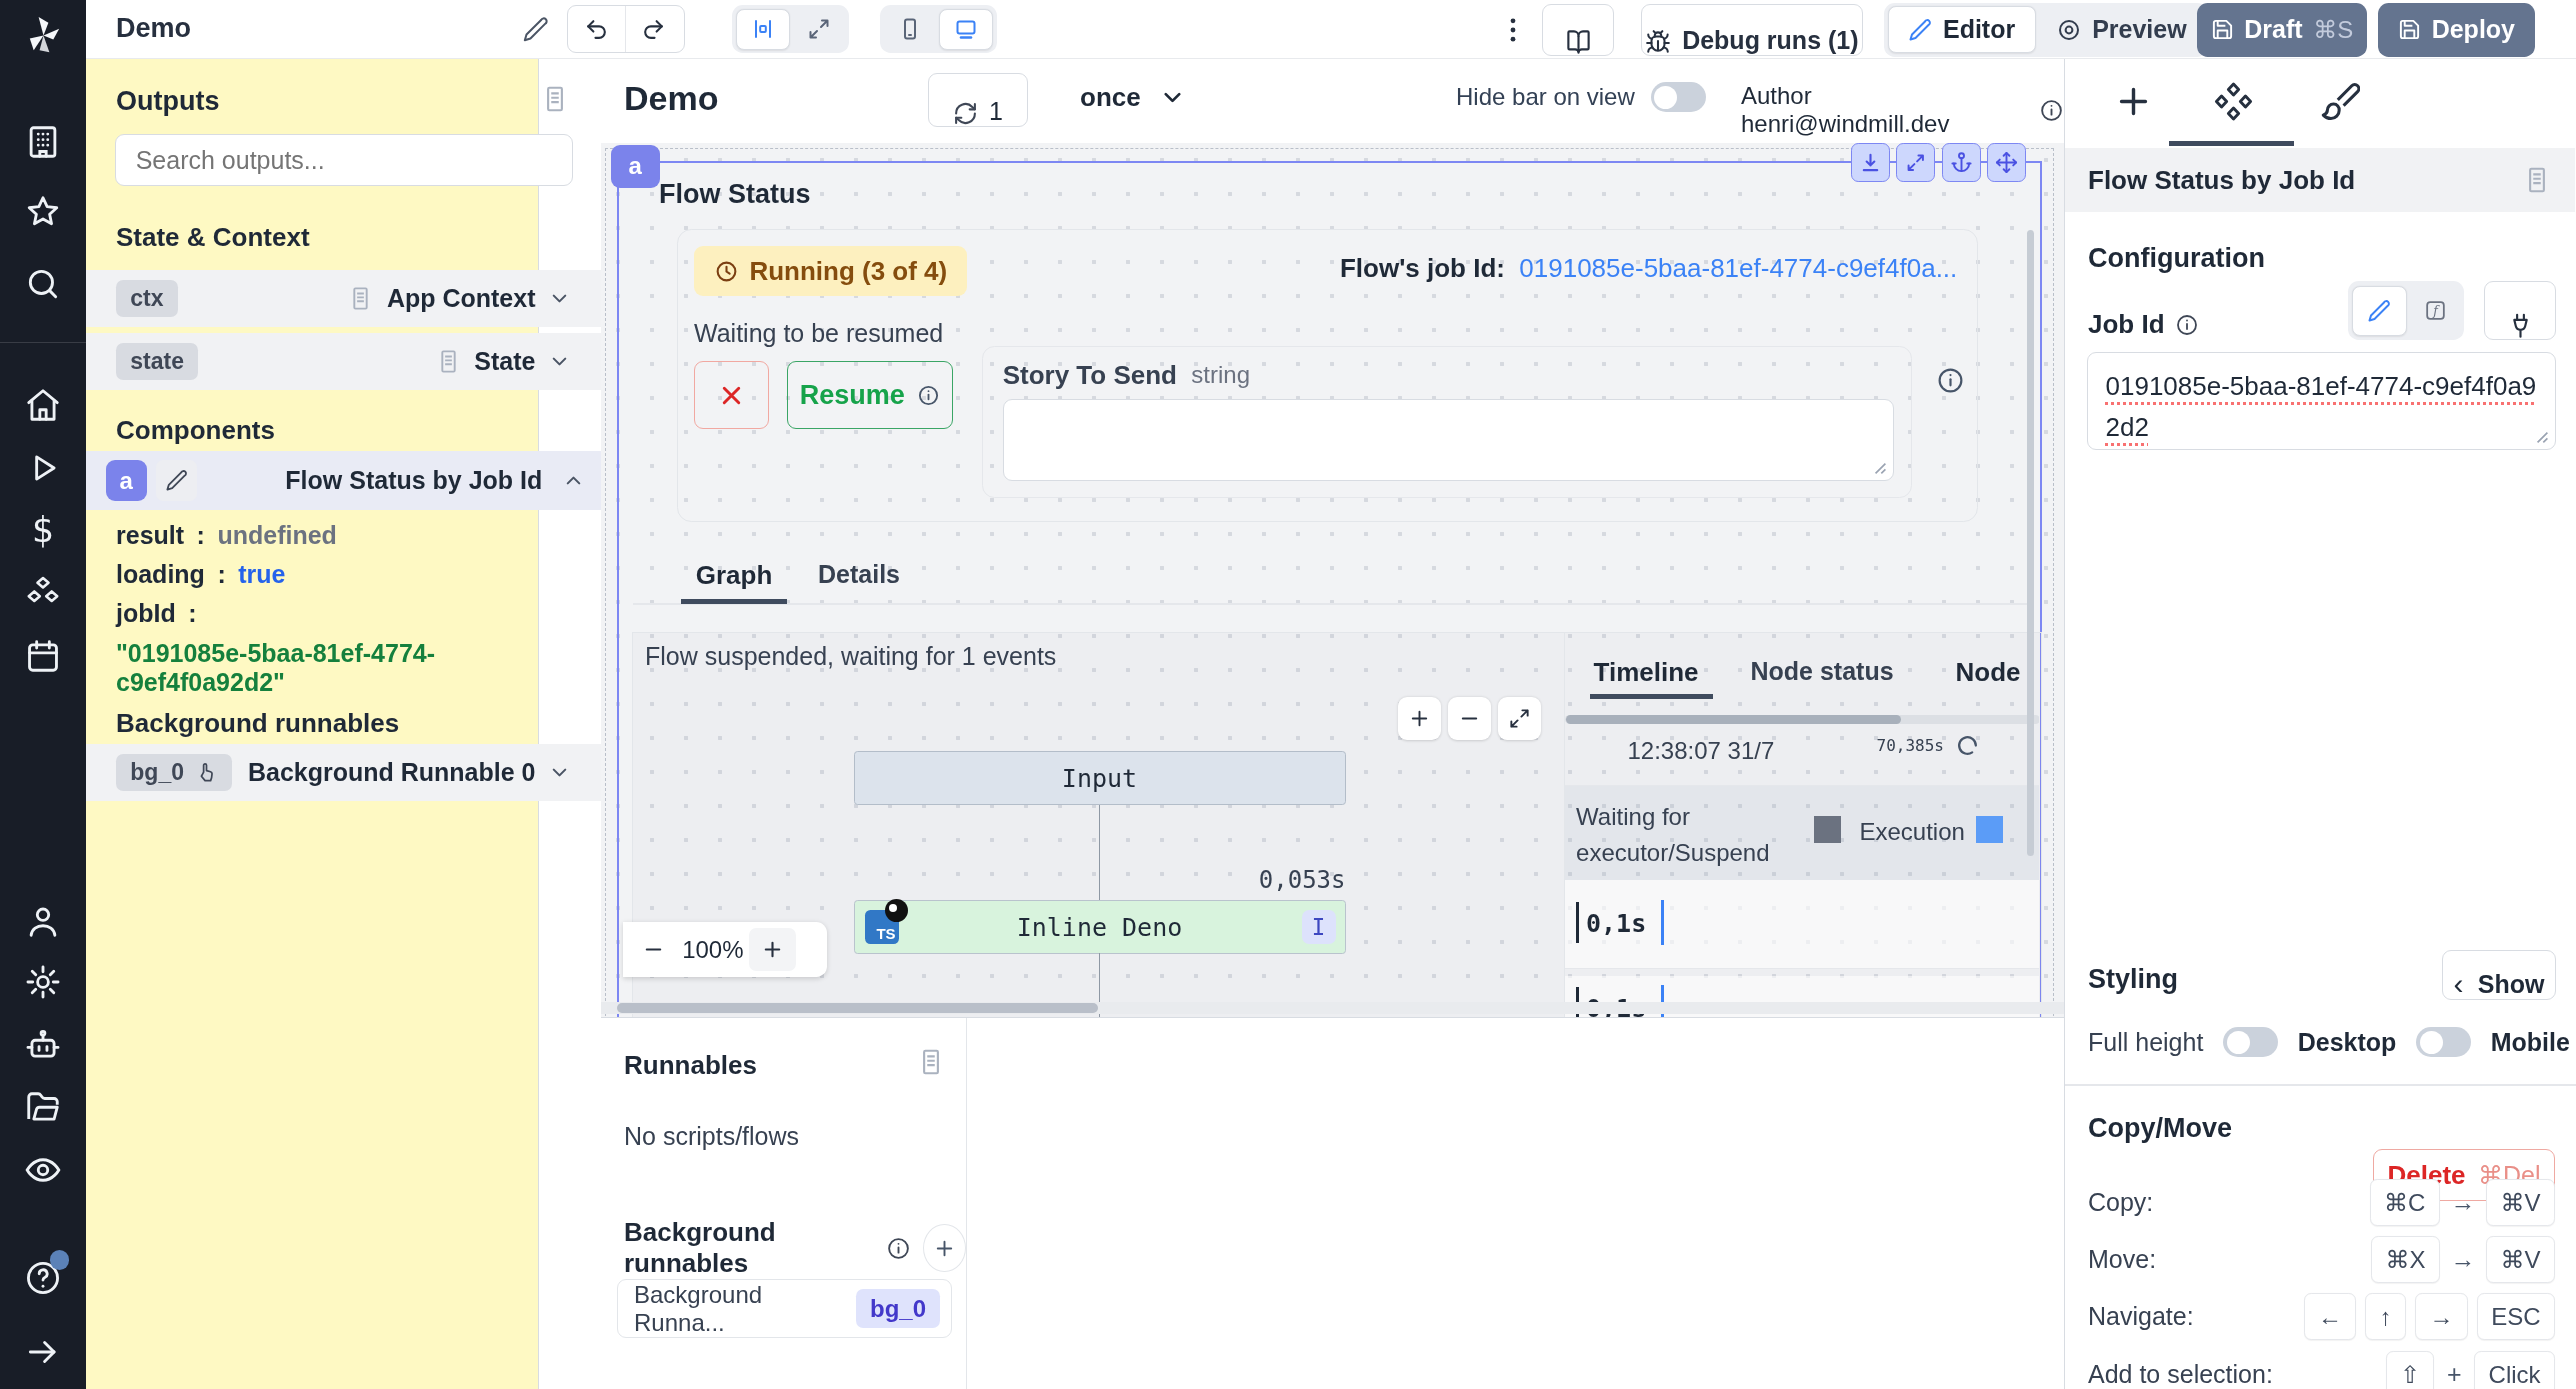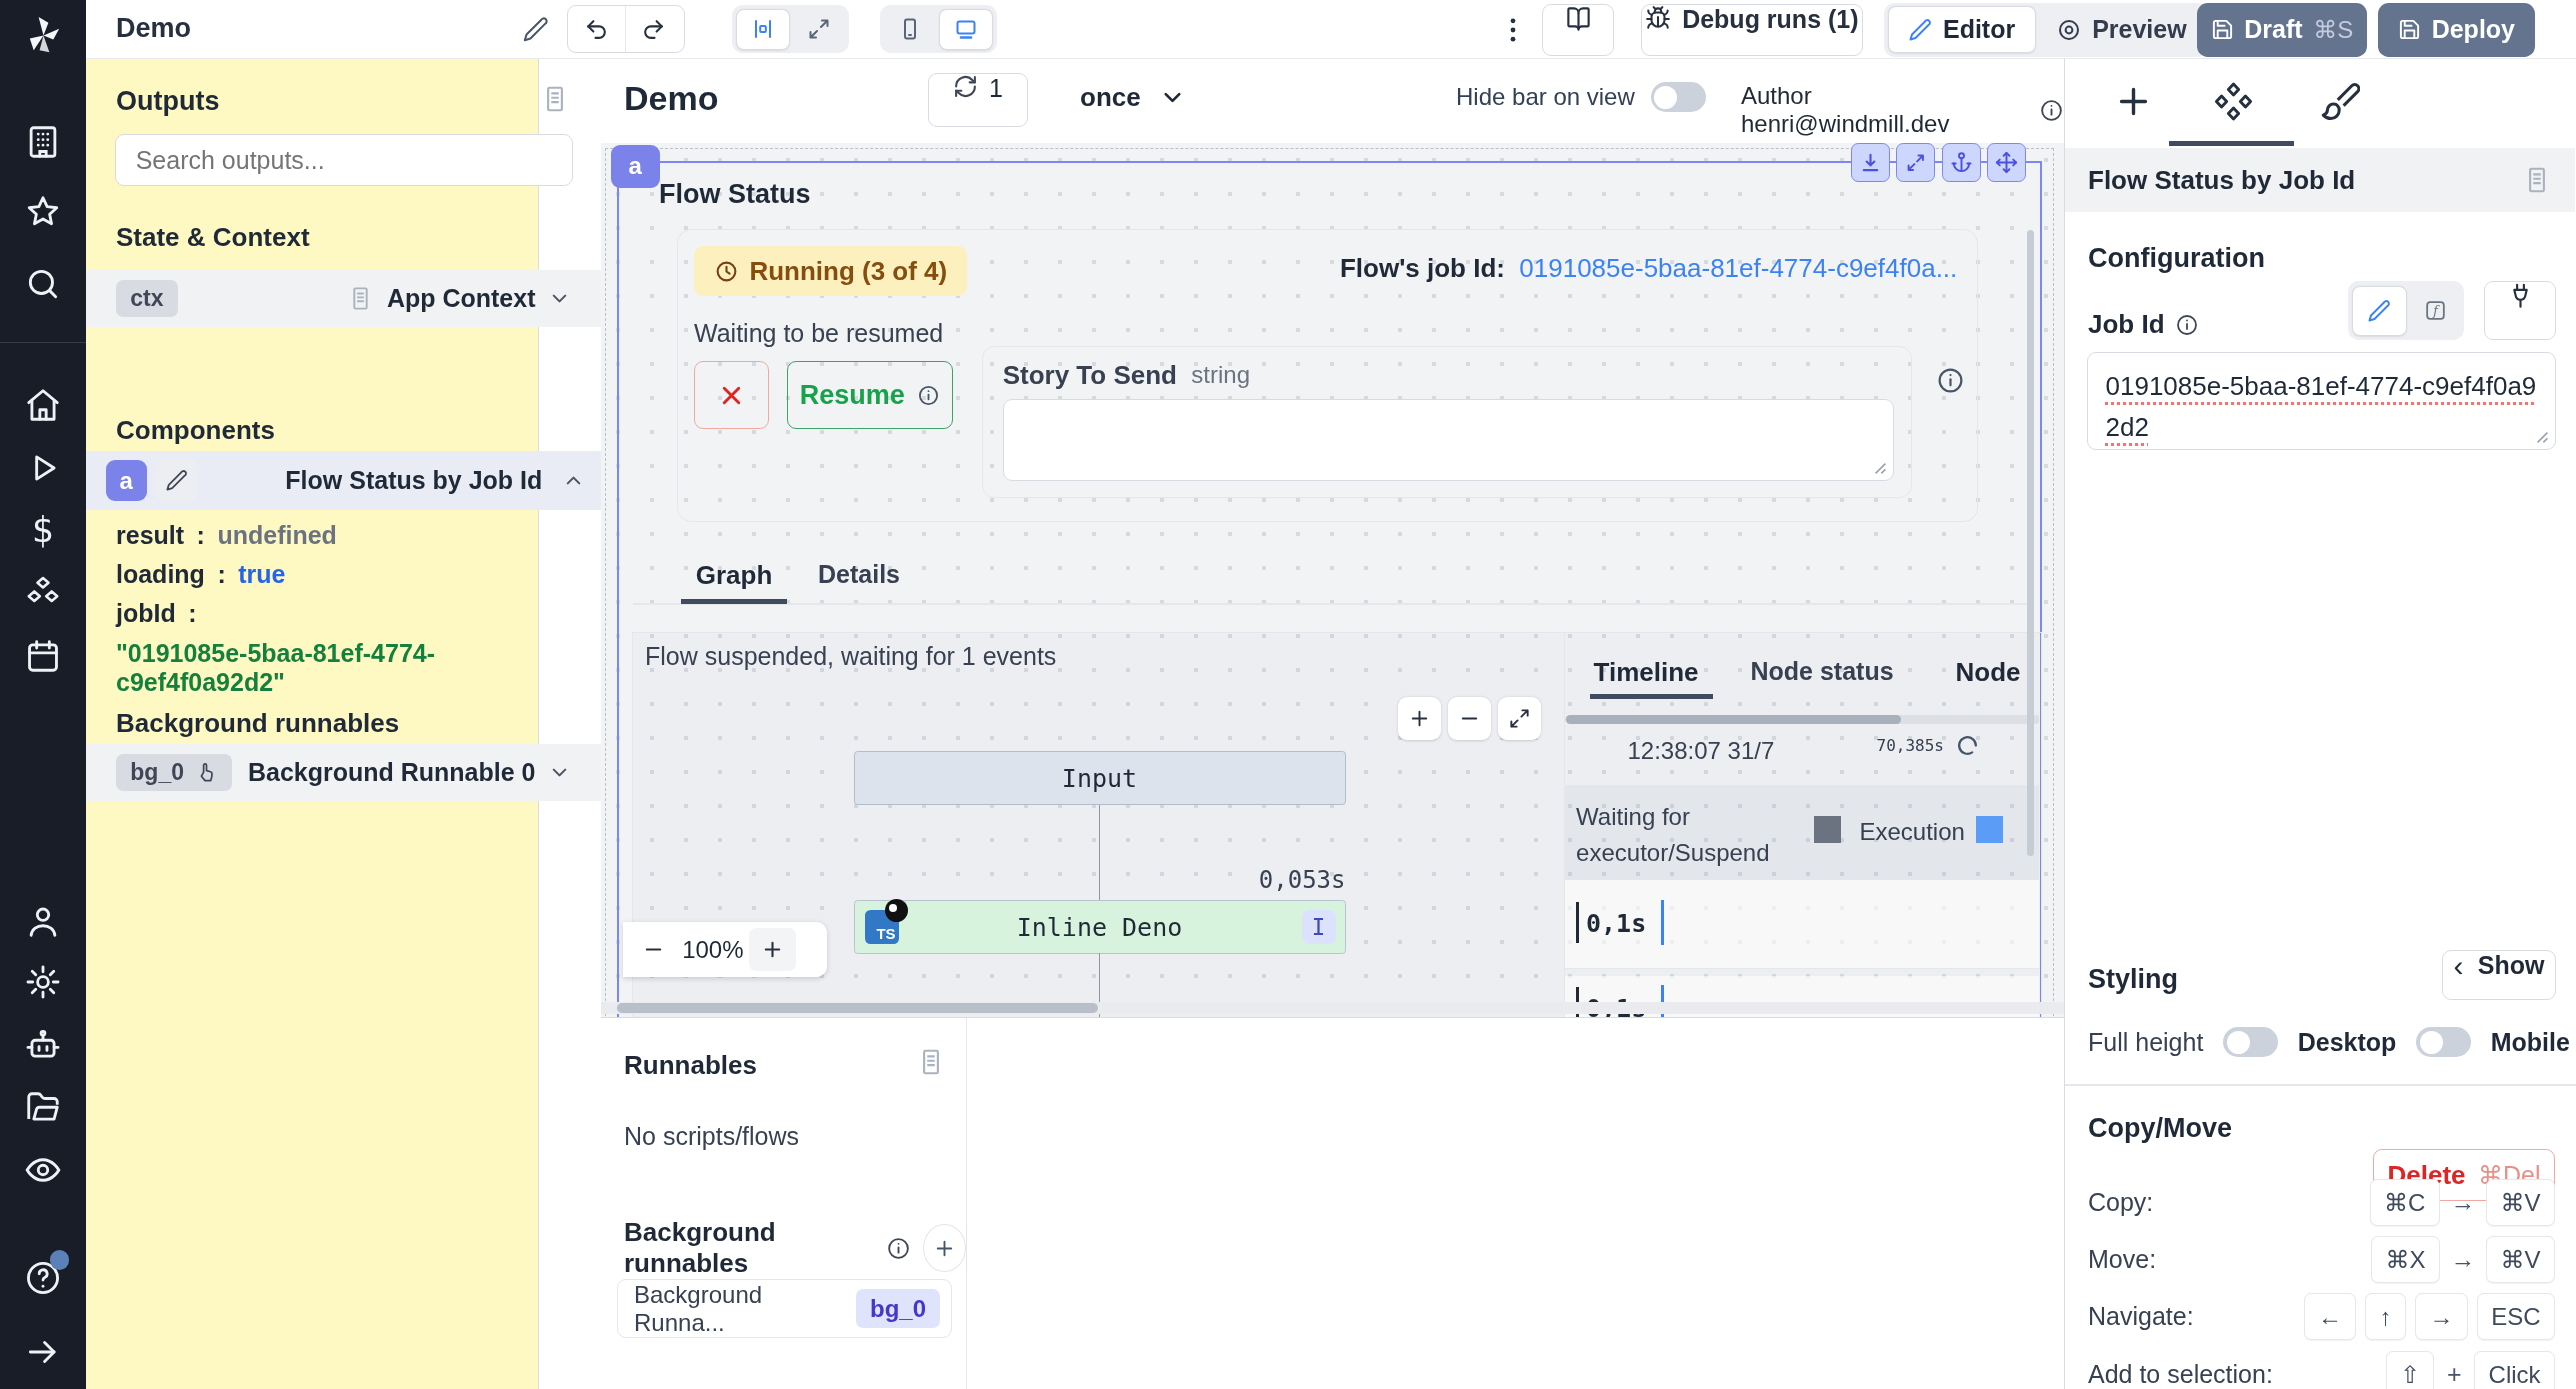--- a/index.html
+++ b/index.html
@@ -2,21 +2,21 @@
 <html style="font-size:14.3px"><head>
 <meta charset="utf-8">
 <style>
   html,body{margin:0;padding:0}
   body{width:2576px;height:1390px;overflow:hidden;background:#fff;
        font-family:"Liberation Sans",sans-serif;color:#1f2937;position:relative}
   .abs{position:absolute}
   .row{display:flex;align-items:center}
   .mono{font-family:"DejaVu Sans Mono",monospace}
   .bold{font-weight:bold}
-  .btn{display:flex;align-items:flex-start;justify-content:center;border:1.8px solid #d8dce2;border-radius:9px;background:#fff;box-sizing:border-box}
+  .btn{display:flex;align-items:flex-end;justify-content:center;border:1.8px solid #d8dce2;border-radius:9px;background:#fff;box-sizing:border-box}
   .seg{background:#edeff3;border-radius:10.7px;display:flex;align-items:center;padding:3.6px;gap:3.6px;box-sizing:border-box}
   .segactive{background:#fff;border:1.8px solid #d8dce2;border-radius:8px;box-shadow:0 0.9px 1.8px rgba(0,0,0,.08);box-sizing:border-box}
   .kbd{display:inline-flex;align-items:center;justify-content:center;height:47px;padding:0 13.4px;border:1.8px solid #e5e7eb;border-radius:7.2px;background:#fff;font-size:24px;color:#3f4a5c;box-shadow:0 0.9px 0.9px rgba(0,0,0,.05);box-sizing:border-box}
   .badge-gray{background:#d8dbe1;border-radius:7.2px;padding:5.4px 14.3px;font-weight:bold;font-size:23px;color:#3f4756}
   .toggle{width:55px;height:30px;border-radius:15px;background:#cbd2dc;position:relative;flex:none}
   .toggle::after{content:"";position:absolute;left:3.6px;top:3.6px;width:23px;height:23px;border-radius:50%;background:#fff}
   .dotgrid{background-image:radial-gradient(circle,#d6d9df 2.1px,transparent 2.4px);background-size:34px 34px}
   .railicon{position:absolute;left:24px;width:38px;height:38px;color:#eef2f6}
   svg{display:block}
   .sep-title{font-weight:bold;font-size:26px;color:#1f2937}
@@ -256,20 +256,36 @@
   <div class="abs row" style="left:0;top:211px;width:515px;height:57px;background:#f1f2f4;padding:0 30px;box-sizing:border-box">
     <span class="badge-gray">ctx</span>
     <span style="flex:1"></span>
     <span style="color:#aab2bf;margin-right:12.5px">
         <svg viewBox="0 0 24 24" width="27" height="27" fill="none" stroke="currentColor" stroke-width="1.7">
           <rect x="6.5" y="3" width="11" height="18" rx="1"></rect>
           <path d="M9 7.5h6M9 11h6M9 14.5h6"></path>
         </svg>
       </span>
     <span class="bold" style="font-size:25px;color:#1f2937;margin-right:12.5px">App Context</span>
+    <span style="color:#4b5565">
+        <svg viewBox="0 0 24 24" width="23" height="23" fill="none" stroke="currentColor" stroke-width="2.2" stroke-linecap="round" stroke-linejoin="round">
+          <polyline points="6,9 12,15 18,9"></polyline>
+        </svg>
+      </span>
+  </div>
+  <div class="abs row" style="left:0;top:274px;width:515px;height:57px;background:#f1f2f4;padding:0 30px;box-sizing:border-box">
+    <span class="badge-gray">state</span>
+    <span style="flex:1"></span>
+    <span style="color:#aab2bf;margin-right:12.5px">
+        <svg viewBox="0 0 24 24" width="27" height="27" fill="none" stroke="currentColor" stroke-width="1.7">
+          <rect x="6.5" y="3" width="11" height="18" rx="1"></rect>
+          <path d="M9 7.5h6M9 11h6M9 14.5h6"></path>
+        </svg>
+      </span>
+    <span class="bold" style="font-size:25px;color:#1f2937;margin-right:12.5px">State</span>
     <span style="color:#4b5565">
         <svg viewBox="0 0 24 24" width="23" height="23" fill="none" stroke="currentColor" stroke-width="2.2" stroke-linecap="round" stroke-linejoin="round">
           <polyline points="6,9 12,15 18,9"></polyline>
         </svg>
       </span>
   </div>
   <div class="abs sep-title" style="left:30px;top:356px">Components</div>
   <div class="abs row" style="left:0;top:392px;width:515px;height:59px;background:#e9ebf5;padding:0 16px 0 19.7px;box-sizing:border-box;gap:9px">
     <span class="row" style="width:41px;height:41px;background:#7b83eb;border-radius:9px;color:#fff;font-weight:bold;font-size:24px;justify-content:center">a</span>
     <span class="row" style="width:41px;height:41px;background:#edeef2;border-radius:7.2px;justify-content:center;color:#3f4756">

